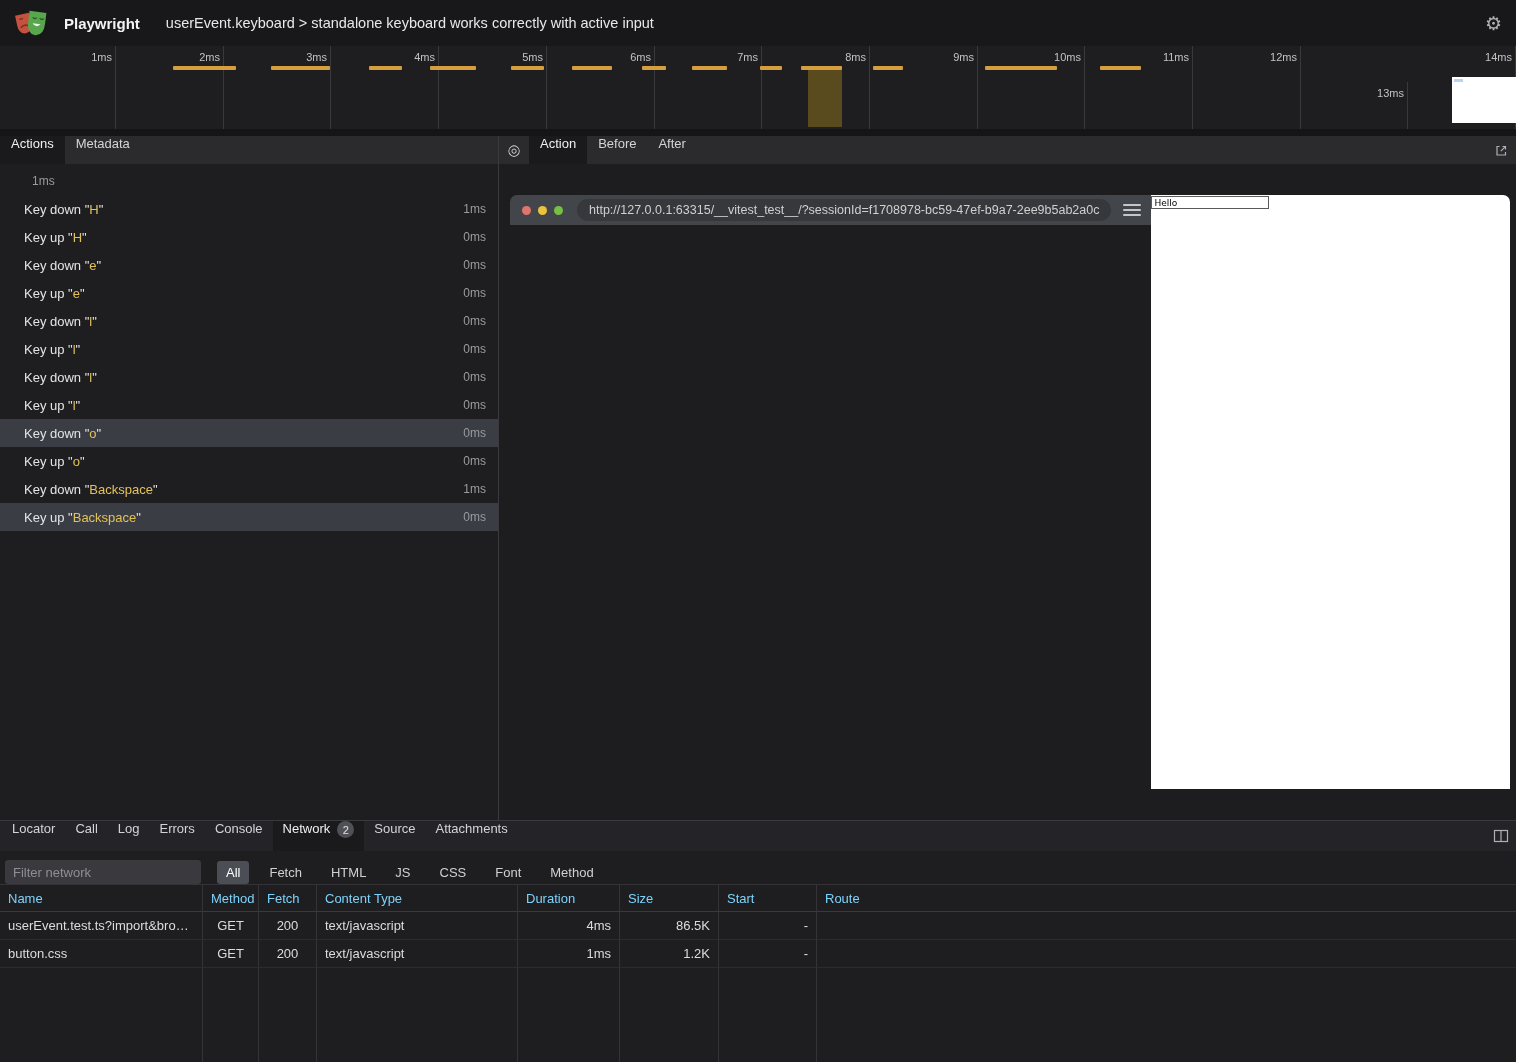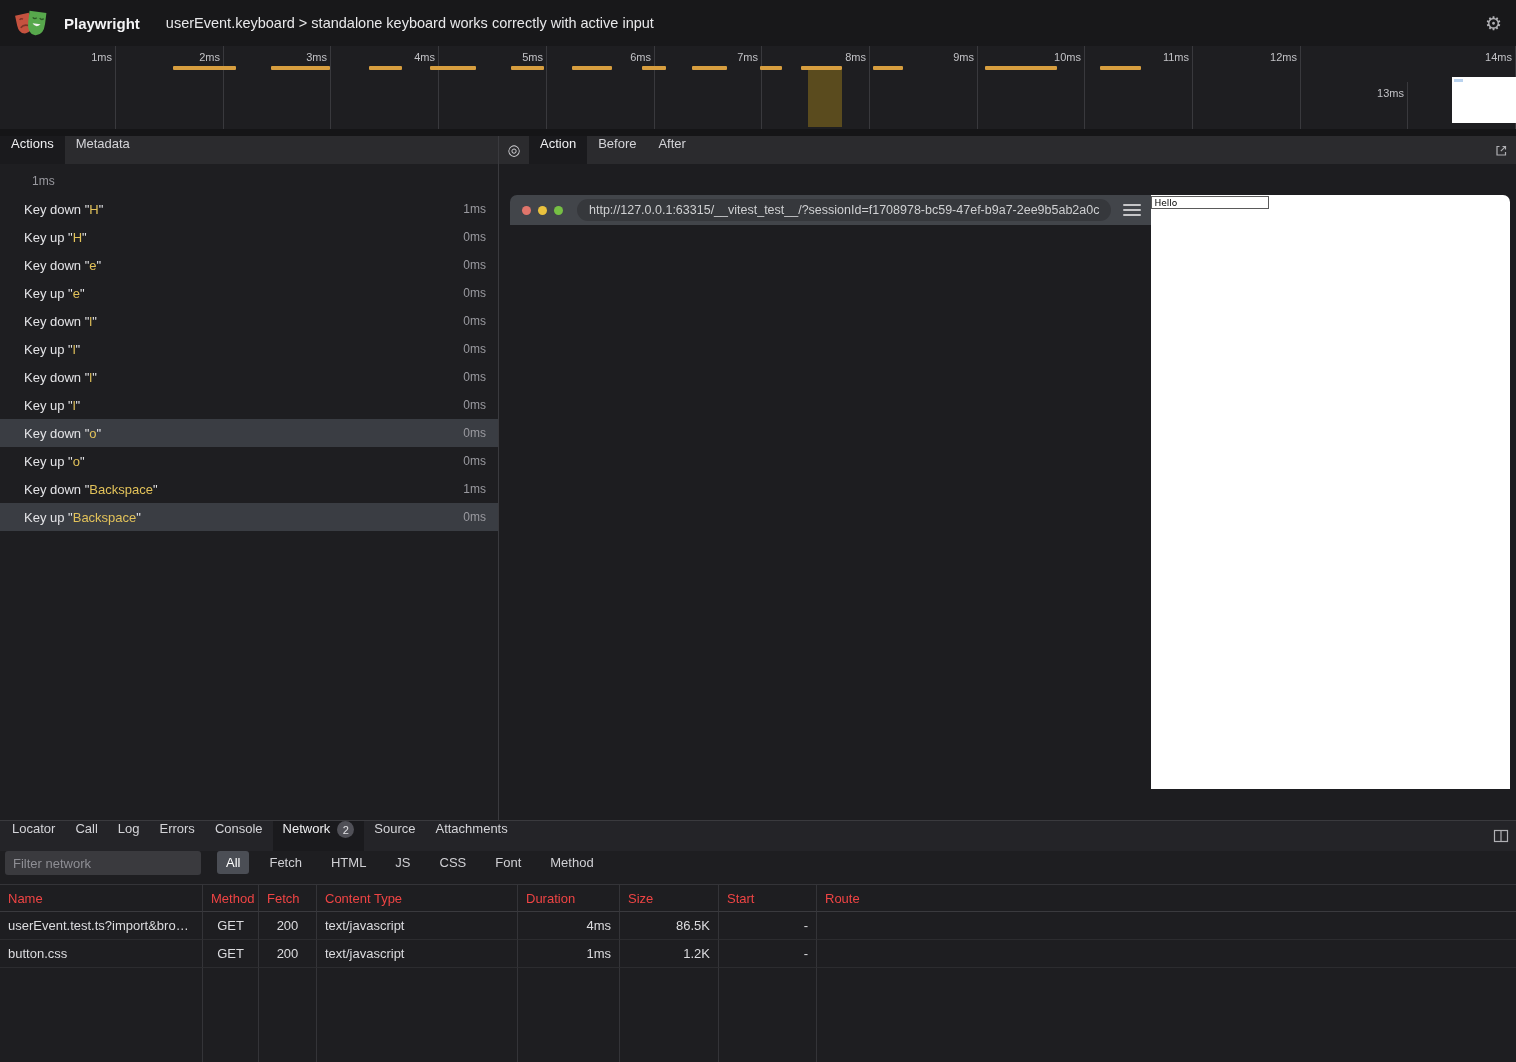--- a/index.html
+++ b/index.html
@@ -61,31 +61,31 @@
   .burger i{height:2px; background:#c6c6c8; border-radius:1px;}
   .page{flex:1; background:#ffffff; position:relative;}
   .page-input{position:absolute; left:0px; top:1px; width:118px; height:13px; border:1px solid #5a5a5a; font-family:"DejaVu Sans", sans-serif; font-size:9px; color:#000; padding:0 2px; background:#fff;}
 
   
   .bottom{height:242px; border-top:1px solid var(--line); background:var(--bg-panel); display:flex; flex-direction:column;}
   .btabs{height:30px; background:var(--bg-tabsbar); display:flex; align-items:stretch; padding-left:2px; flex:none;}
   .btabs .tab{padding:0 10px;}
   .badge{min-width:17px; height:17px; border-radius:50%; background:#505057; color:#e2e2e5; font-size:11px; display:inline-flex; align-items:center; justify-content:center; margin-left:7px;}
   .badge:empty{display:none;}
-  .filter-row{height:33px; display:flex; align-items:flex-start; flex:none;}
+  .filter-row{height:33px; display:flex; align-items:flex-end; flex:none;}
   .filter-input{width:196px; height:24px; margin-left:5px; background:#3a3a3e; border:none; border-radius:3px; color:#ddd; font-size:13px; padding:0 8px; font-family:"Liberation Sans",sans-serif;}
   .filter-input::placeholder{color:#8e8e94;}
   .chips{display:flex; margin-left:16px; gap:11px;}
   .chip{padding:4px 9px; border-radius:3px; color:#d0d0d4; cursor:pointer;}
   .chip.selected{background:#4b4e55; color:#fff;}
 
   .net-grid{display:grid; grid-template-columns:203px 56px 58px 201px 102px 99px 98px minmax(0,1fr);}
   .cell{padding:0 8px; height:28px; line-height:28px; border-right:1px solid #343438; white-space:nowrap; overflow:hidden;}
   .cell:last-child{border-right:none;}
-  .hdr .cell{color:#ef4444; border-bottom:1px solid #3a3a3e; border-top:1px solid #343438;}
+  .hdr .cell{color:#7dd3fc; border-bottom:1px solid #3a3a3e; border-top:1px solid #343438;}
   .net-row .cell{border-bottom:1px solid #2c2c2f; color:#dcdcdf;}
   .cell.c-center{text-align:center;}
   .cell.c-right{text-align:right;}
   .net-filler{flex:1;}
   .net-filler .cell{height:100%; border-bottom:none;}
 </style>
 </head>
 <body>
 
 <div class="topbar">

